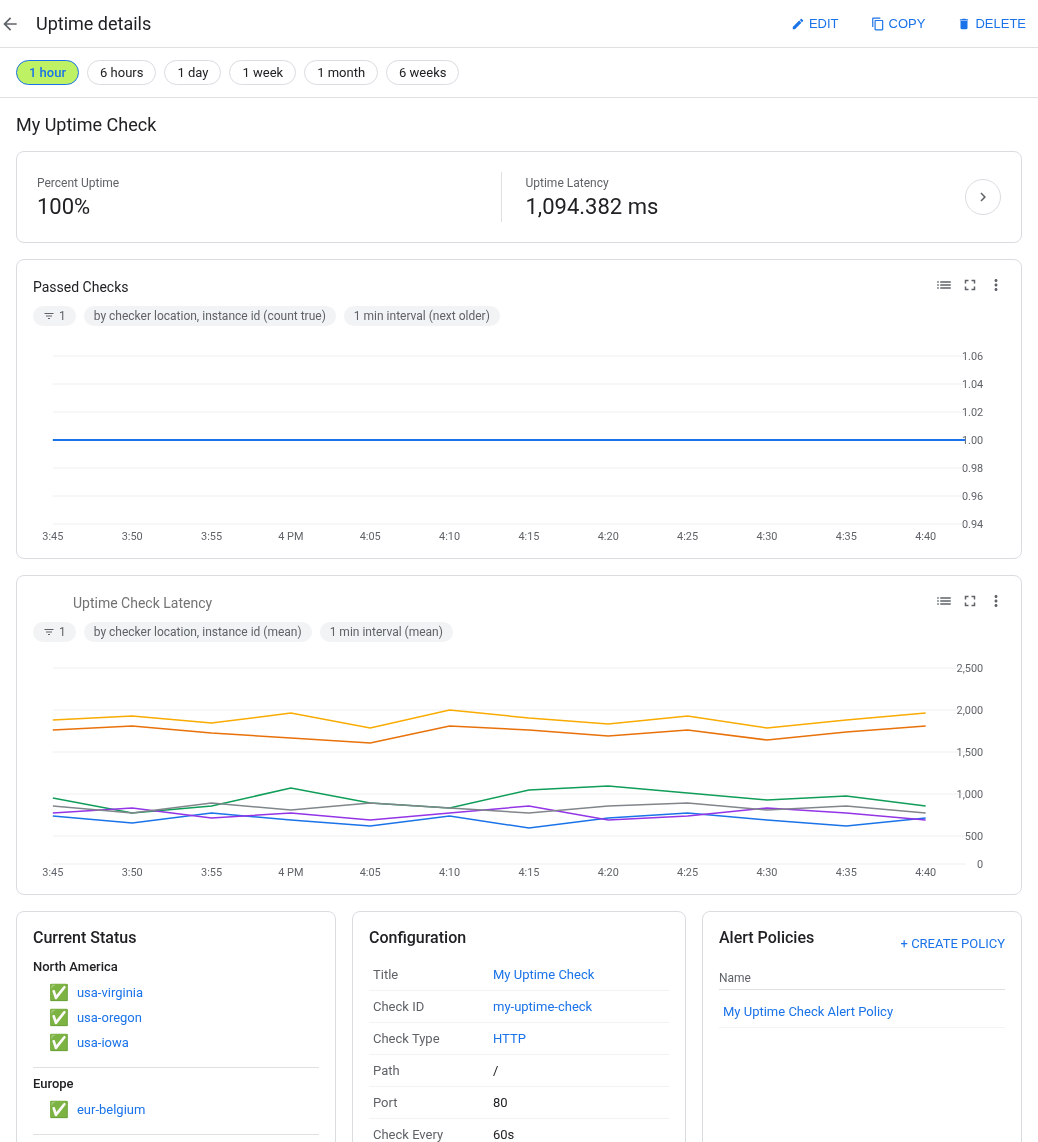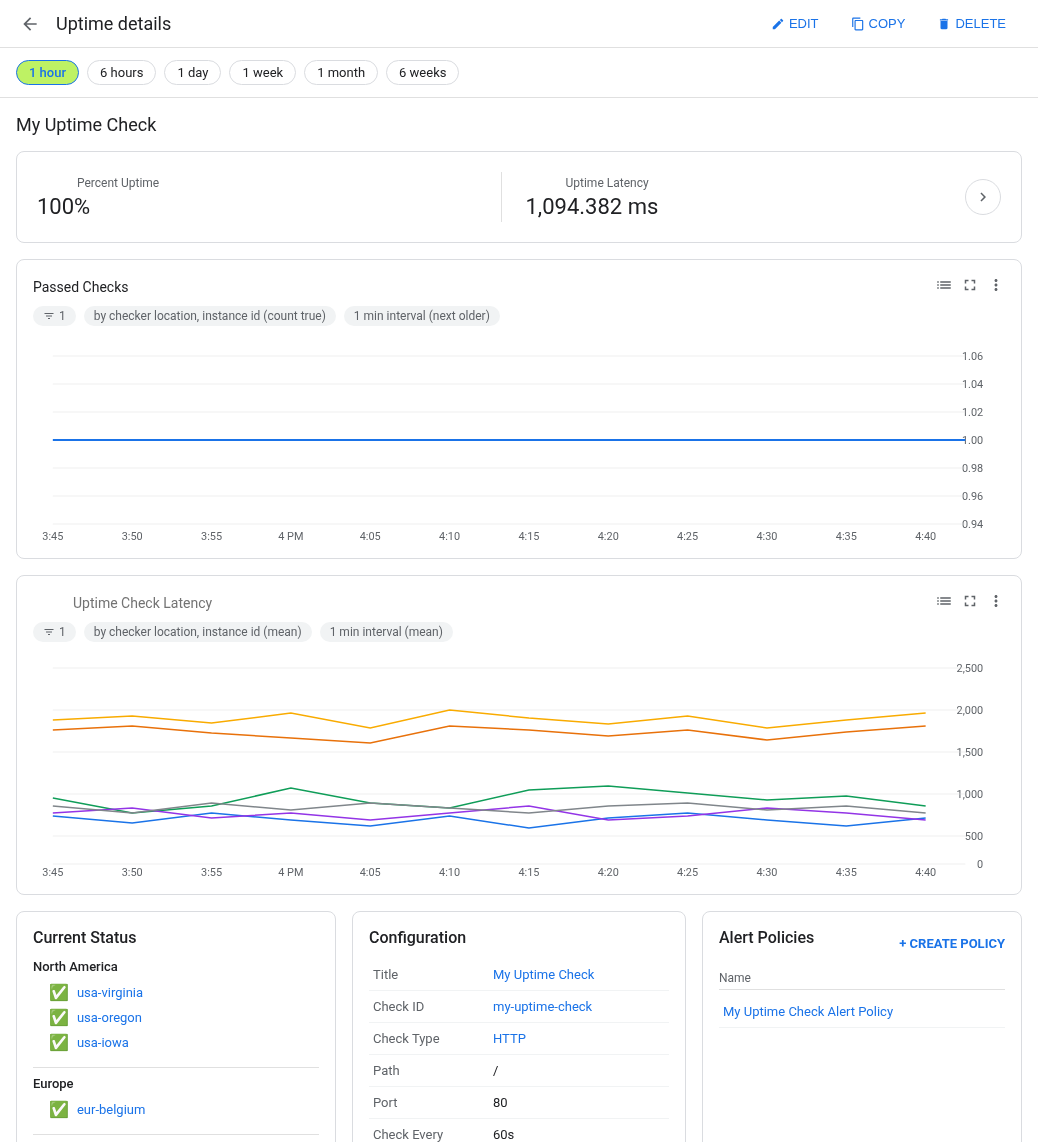--- a/index.html
+++ b/index.html
@@ -1,39 +1,39 @@
 <!DOCTYPE html>
 <html><head>
   <meta charset="utf-8">
   <style>
     * { box-sizing: border-box; margin: 0; padding: 0; }
     body { font-family: 'Google Sans', Roboto, Arial, sans-serif; font-size: 13px; color: #202124; background: #fff; }
     
     
-    .header { display: flex; align-items: center; padding: 8px 20px; border-bottom: 1px solid #e0e0e0; height: 48px; }
+    .header { display: flex; align-items: center; padding: 8px 0; border-bottom: 1px solid #e0e0e0; height: 48px; }
     .back-btn { color: #5f6368; cursor: pointer; margin-right: 16px; font-size: 20px; display: flex; align-items: center; }
     .page-title { font-size: 18px; font-weight: 400; color: #202124; flex: 1; }
     .header-actions { display: flex; gap: 8px; }
     .action-btn { display: flex; align-items: center; gap: 4px; padding: 6px 12px; color: #1a73e8; font-size: 13px; font-weight: 500; text-decoration: none; cursor: pointer; border: none; background: none; }
     
     
     .time-tabs { display: flex; gap: 0; padding: 12px 16px; border-bottom: 1px solid #e0e0e0; }
     .time-tab { padding: 4px 12px; font-size: 13px; cursor: pointer; border-radius: 16px; border: 1px solid #dadce0; margin-right: 8px; }
     .time-tab.active { background: #bef264; border-color: #1a73e8; color: #1a73e8; font-weight: 500; }
     
     
     .main { padding: 16px; }
     
     .check-title { font-size: 18px; font-weight: 400; margin-bottom: 16px; color: #202124; }
     
     
     .summary-card { border: 1px solid #dadce0; border-radius: 8px; padding: 20px; margin-bottom: 16px; display: flex; align-items: center; }
     .summary-section { flex: 1; }
     .summary-divider { width: 1px; background: #e0e0e0; height: 50px; margin: 0 24px; }
-    .summary-label { font-size: 12px; color: #5f6368; margin-bottom: 4px; margin-left: 40px; }
+    .summary-label { font-size: 12px; color: #5f6368; margin-bottom: 4px; }
     .summary-value { font-size: 22px; font-weight: 400; color: #202124; }
     .summary-nav { width: 36px; height: 36px; border-radius: 50%; border: 1px solid #dadce0; display: flex; align-items: center; justify-content: center; cursor: pointer; color: #5f6368; }
     
     
     .chart-card { border: 1px solid #dadce0; border-radius: 8px; padding: 16px; margin-bottom: 16px; }
     .chart-header { display: flex; align-items: center; justify-content: space-between; margin-bottom: 8px; }
     .chart-title { font-size: 14px; font-weight: 400; color: #202124; }
     .chart-title.blue { color: #737373; margin-left: 40px; }
     .chart-icons { display: flex; gap: 8px; color: #5f6368; }
     .chart-icon { cursor: pointer; font-size: 16px; }
@@ -63,21 +63,21 @@
     
     .config-table { width: 100%; border-collapse: collapse; }
     .config-table tr { border-bottom: 1px solid #f1f3f4; }
     .config-table td { padding: 8px 4px; font-size: 13px; }
     .config-table td:first-child { color: #5f6368; width: 120px; }
     .config-table td:last-child { color: #1a73e8; }
     .config-table td.plain { color: #202124; }
     
     
     .alert-header { display: flex; align-items: center; justify-content: space-between; margin-bottom: 8px; }
-    .create-policy { display: flex; align-items: center; gap: 4px; color: #1a73e8; font-size: 13px; font-weight: 700; cursor: pointer; }
+    .create-policy { display: flex; align-items: center; gap: 4px; color: #1a73e8; font-size: 13px; font-weight: 400; cursor: pointer; }
     .alert-col-header { font-size: 12px; color: #5f6368; padding: 4px 0; border-bottom: 1px solid #e0e0e0; margin-bottom: 6px; }
     .alert-item { font-size: 13px; padding: 8px 4px; color: #1a73e8; border-bottom: 1px solid #f1f3f4; }
   </style>
 </head>
 <body>
 
 <div class="header">
   <div class="back-btn">
     <svg width="20" height="20" viewBox="0 0 24 24" fill="#5f6368">
         <path d="M20 11H7.83l5.59-5.59L12 4l-8 8 8 8 1.41-1.41L7.83 13H20v-2z"></path>

